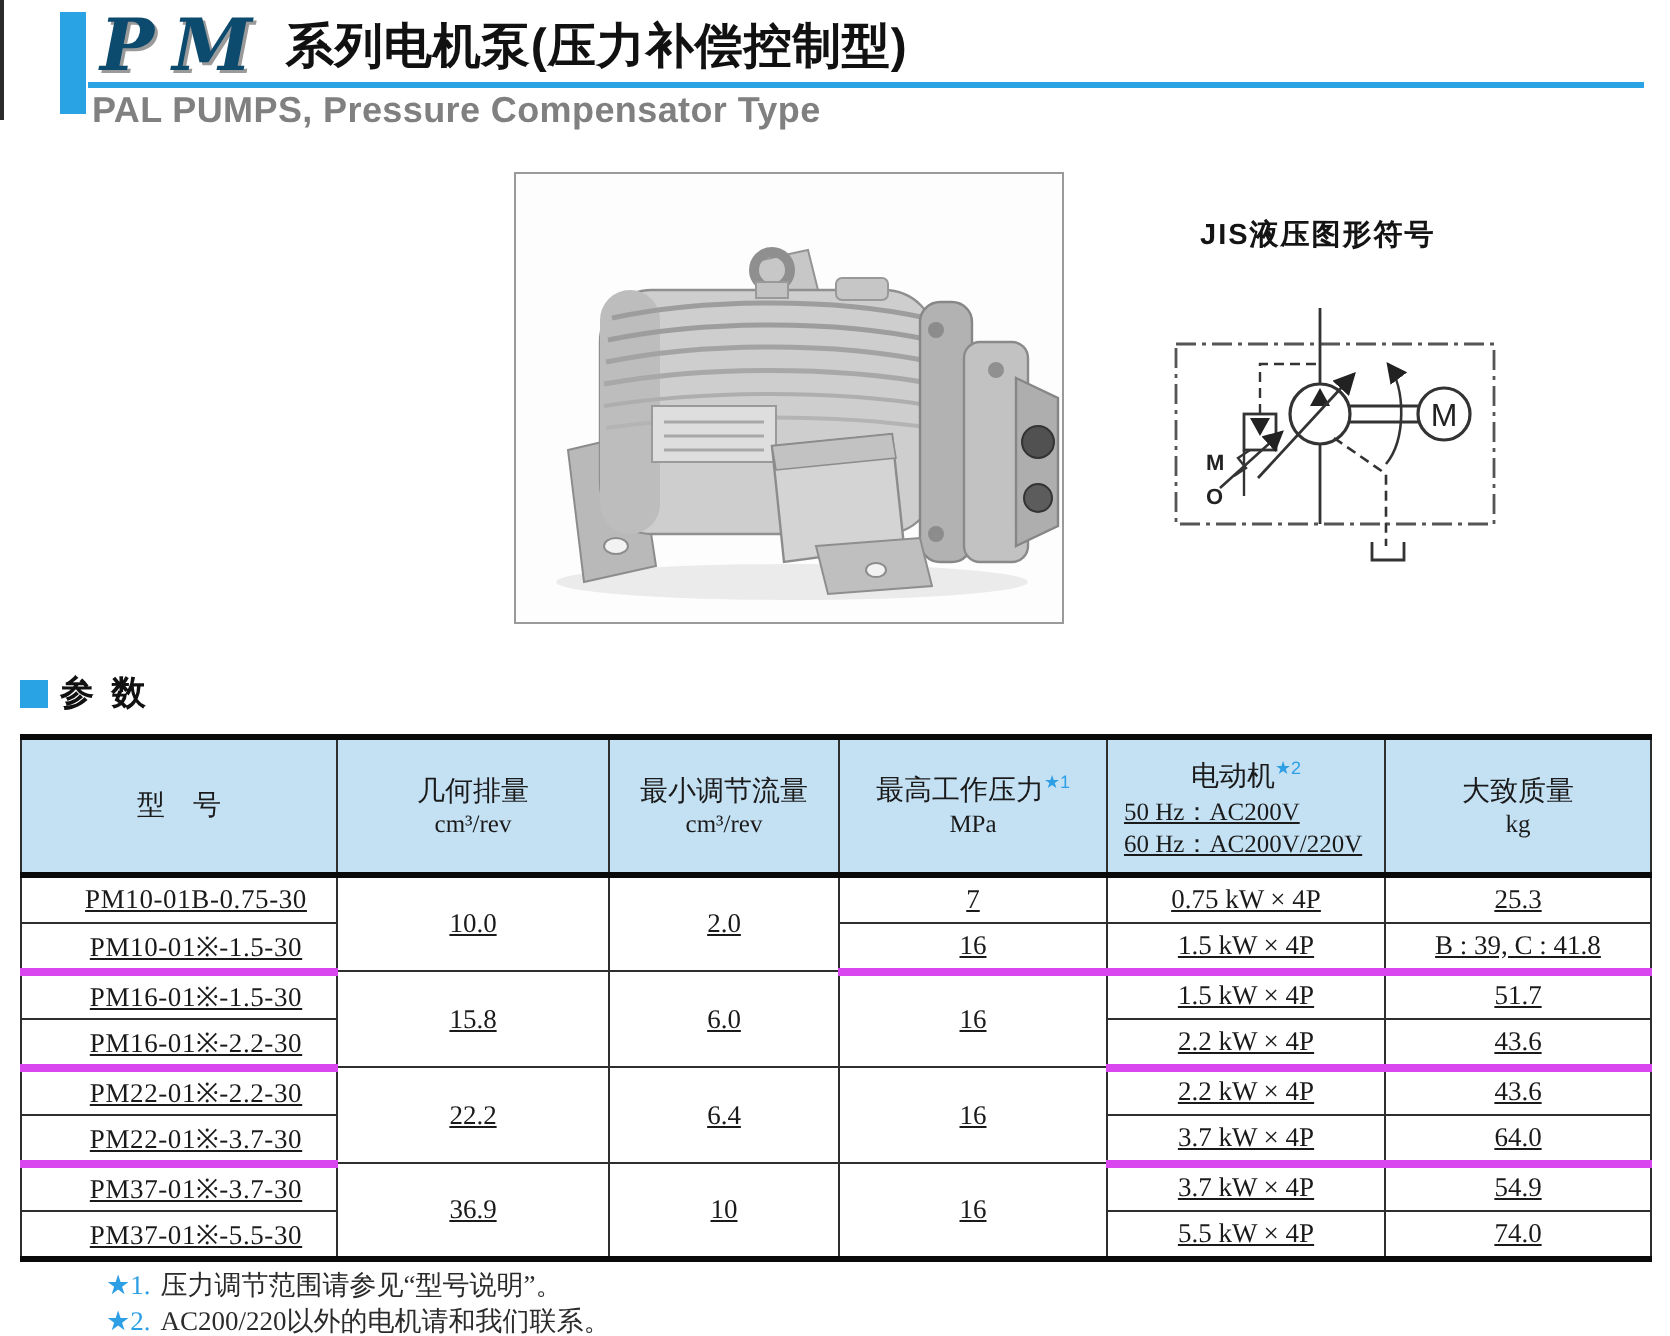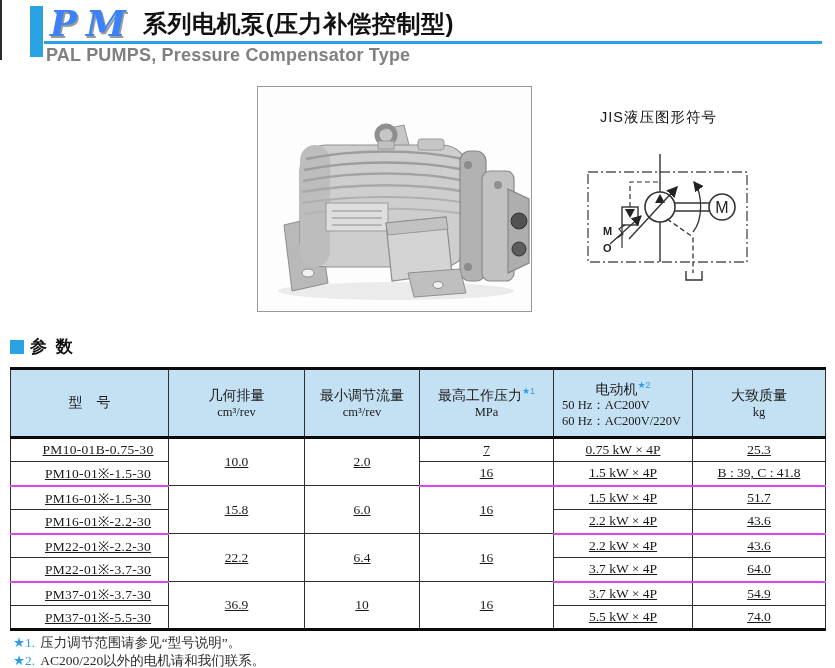--- a/index.html
+++ b/index.html
@@ -7,63 +7,63 @@
     position:relative; width:835px; height:668px; background:#ffffff;
     font-family:"Liberation Sans","DejaVu Sans",sans-serif; color:#111;
     overflow:hidden;
   }
   
   .edge-line { position:absolute; left:0; top:2; width:2px; height:60px; background:#2b2b2b; }
   .accent-bar { position:absolute; left:30px; top:6px; width:13px; height:51px; background:#29a3e3; }
   .title-row { position:absolute; left:50px; top:2px; height:40px; display:flex; align-items:flex-end; white-space:nowrap; }
   .logo {
     font-family:"DejaVu Serif","Liberation Serif",serif; font-weight:bold; font-style:italic;
-    font-size:36px; line-height:38px; letter-spacing:9px; color:#3b82f6;
+    font-size:36px; line-height:38px; letter-spacing:9px; color:#0c4a6e;
     text-shadow:1.5px 1.5px 0 #9a9a9a; margin-right:8px;
   }
   .title-cn { font-size:24px; line-height:36px; font-weight:bold; color:#111; letter-spacing:0.5px; }
   .title-underline { position:absolute; left:44px; top:41px; width:778px; height:3px; background:#29a3e3; }
   .subtitle { position:absolute; left:46px; top:45px; font-size:18px; font-weight:bold; color:#808080; letter-spacing:0.2px; }
 
   
   .photo-box { position:absolute; left:257px; top:86px; width:275px; height:226px; border:1px solid #9a9a9a; background:#fdfdfd; box-sizing:border-box; }
 
   
-  .jis-label { position:absolute; left:600px; top:108px; font-size:14.5px; font-weight:normal; color:#141414; letter-spacing:1px; }
+  .jis-label { position:absolute; left:600px; top:108px; font-size:14.5px; font-weight:bold; color:#141414; letter-spacing:1px; }
   .jis-svg { position:absolute; left:575px; top:138px; }
 
   
   .section-head { position:absolute; left:10px; top:335px; display:flex; align-items:center; }
   .section-marker { width:14px; height:14px; background:#29a3e3; margin-right:6px; }
   .section-title { font-size:17px; font-weight:bold; color:#111; letter-spacing:2px; }
 
   
   .ptable {
     position:absolute; left:10px; top:367px; width:815px;
     border-collapse:collapse; table-layout:fixed;
     font-family:"Liberation Serif","DejaVu Serif",serif; color:#1a1a1a;
   }
   .ptable th, .ptable td { border:1px solid #2e2e2e; padding:0; }
   .ptable { border-top:3px solid #0a0a0a; border-bottom:3px solid #0a0a0a; }
   .ptable thead th {
     background:#c4e1f3; border-bottom:3px solid #0a0a0a;
     font-weight:normal; font-size:14px; height:66px; vertical-align:middle; text-align:center;
   }
   .hdr-unit { font-size:12.5px; margin-top:0; }
-  .motor-line { font-size:12.5px; text-align:left; padding-left:8px; line-height:16px; }
+  .motor-line { font-size:12.5px; text-align:left; padding-left:8px; line-height:16px;text-decoration:underline; }
   .motor-title { text-align:center; line-height:17px; }
   sup.mark { color:#2e9fe4; font-size:9px; font-family:"Liberation Sans",sans-serif; }
   .ptable tbody tr { height:24px;text-decoration:underline; }
   .ptable tbody td { font-size:13.5px; vertical-align:middle; text-align:center; }
   td.c-model { text-align:left; padding-left:17px; letter-spacing:0.3px; }
-  tr.g-end td { border-bottom:2px solid #d946ef; }
+  tr.g-end td { border-bottom:4px solid #d946ef; }
 
   
   .footnotes { position:absolute; left:13px; top:634px; font-family:"Liberation Serif","DejaVu Serif",serif; font-size:13.5px; color:#2b2b2b; }
-  .footnote { line-height:18px; }
+  .footnote { line-height:18px;margin-left:40px; }
   .fn-mark { color:#2e9fe4; margin-right:5px; }
 
   svg text { font-family:"Liberation Sans","DejaVu Sans",sans-serif; }
 </style>
 </head>
 <body>
 
 <div id="page">
 
   <div class="edge-line"></div>

